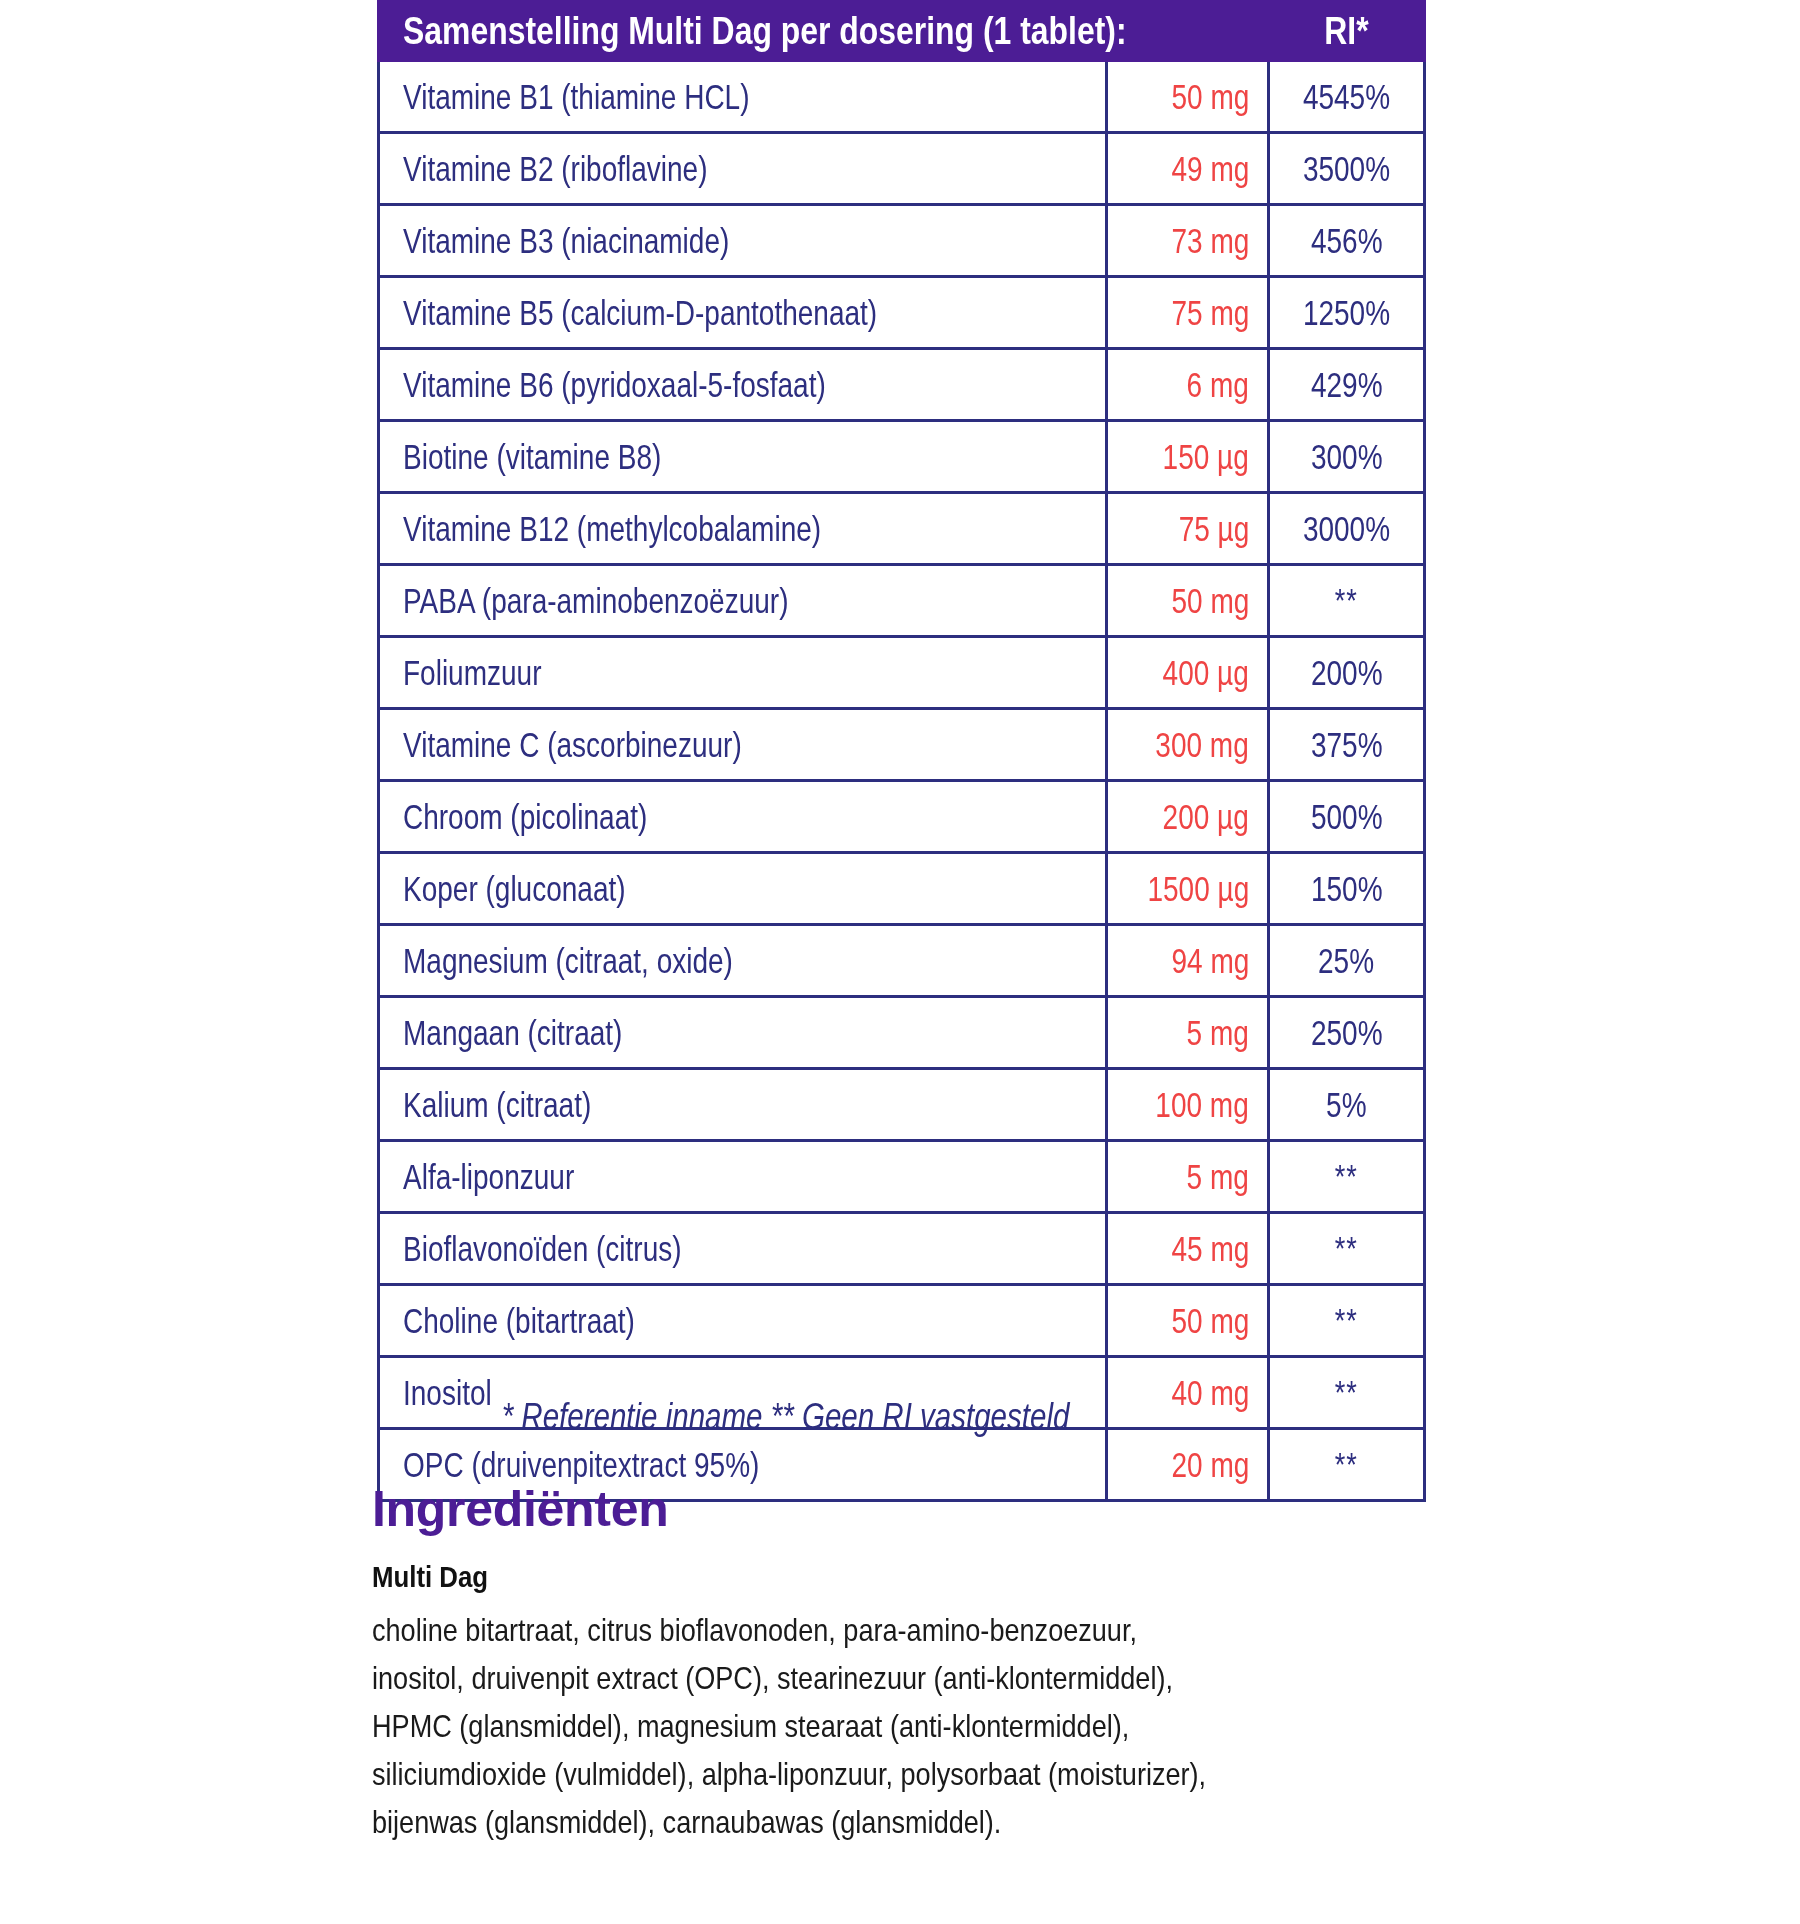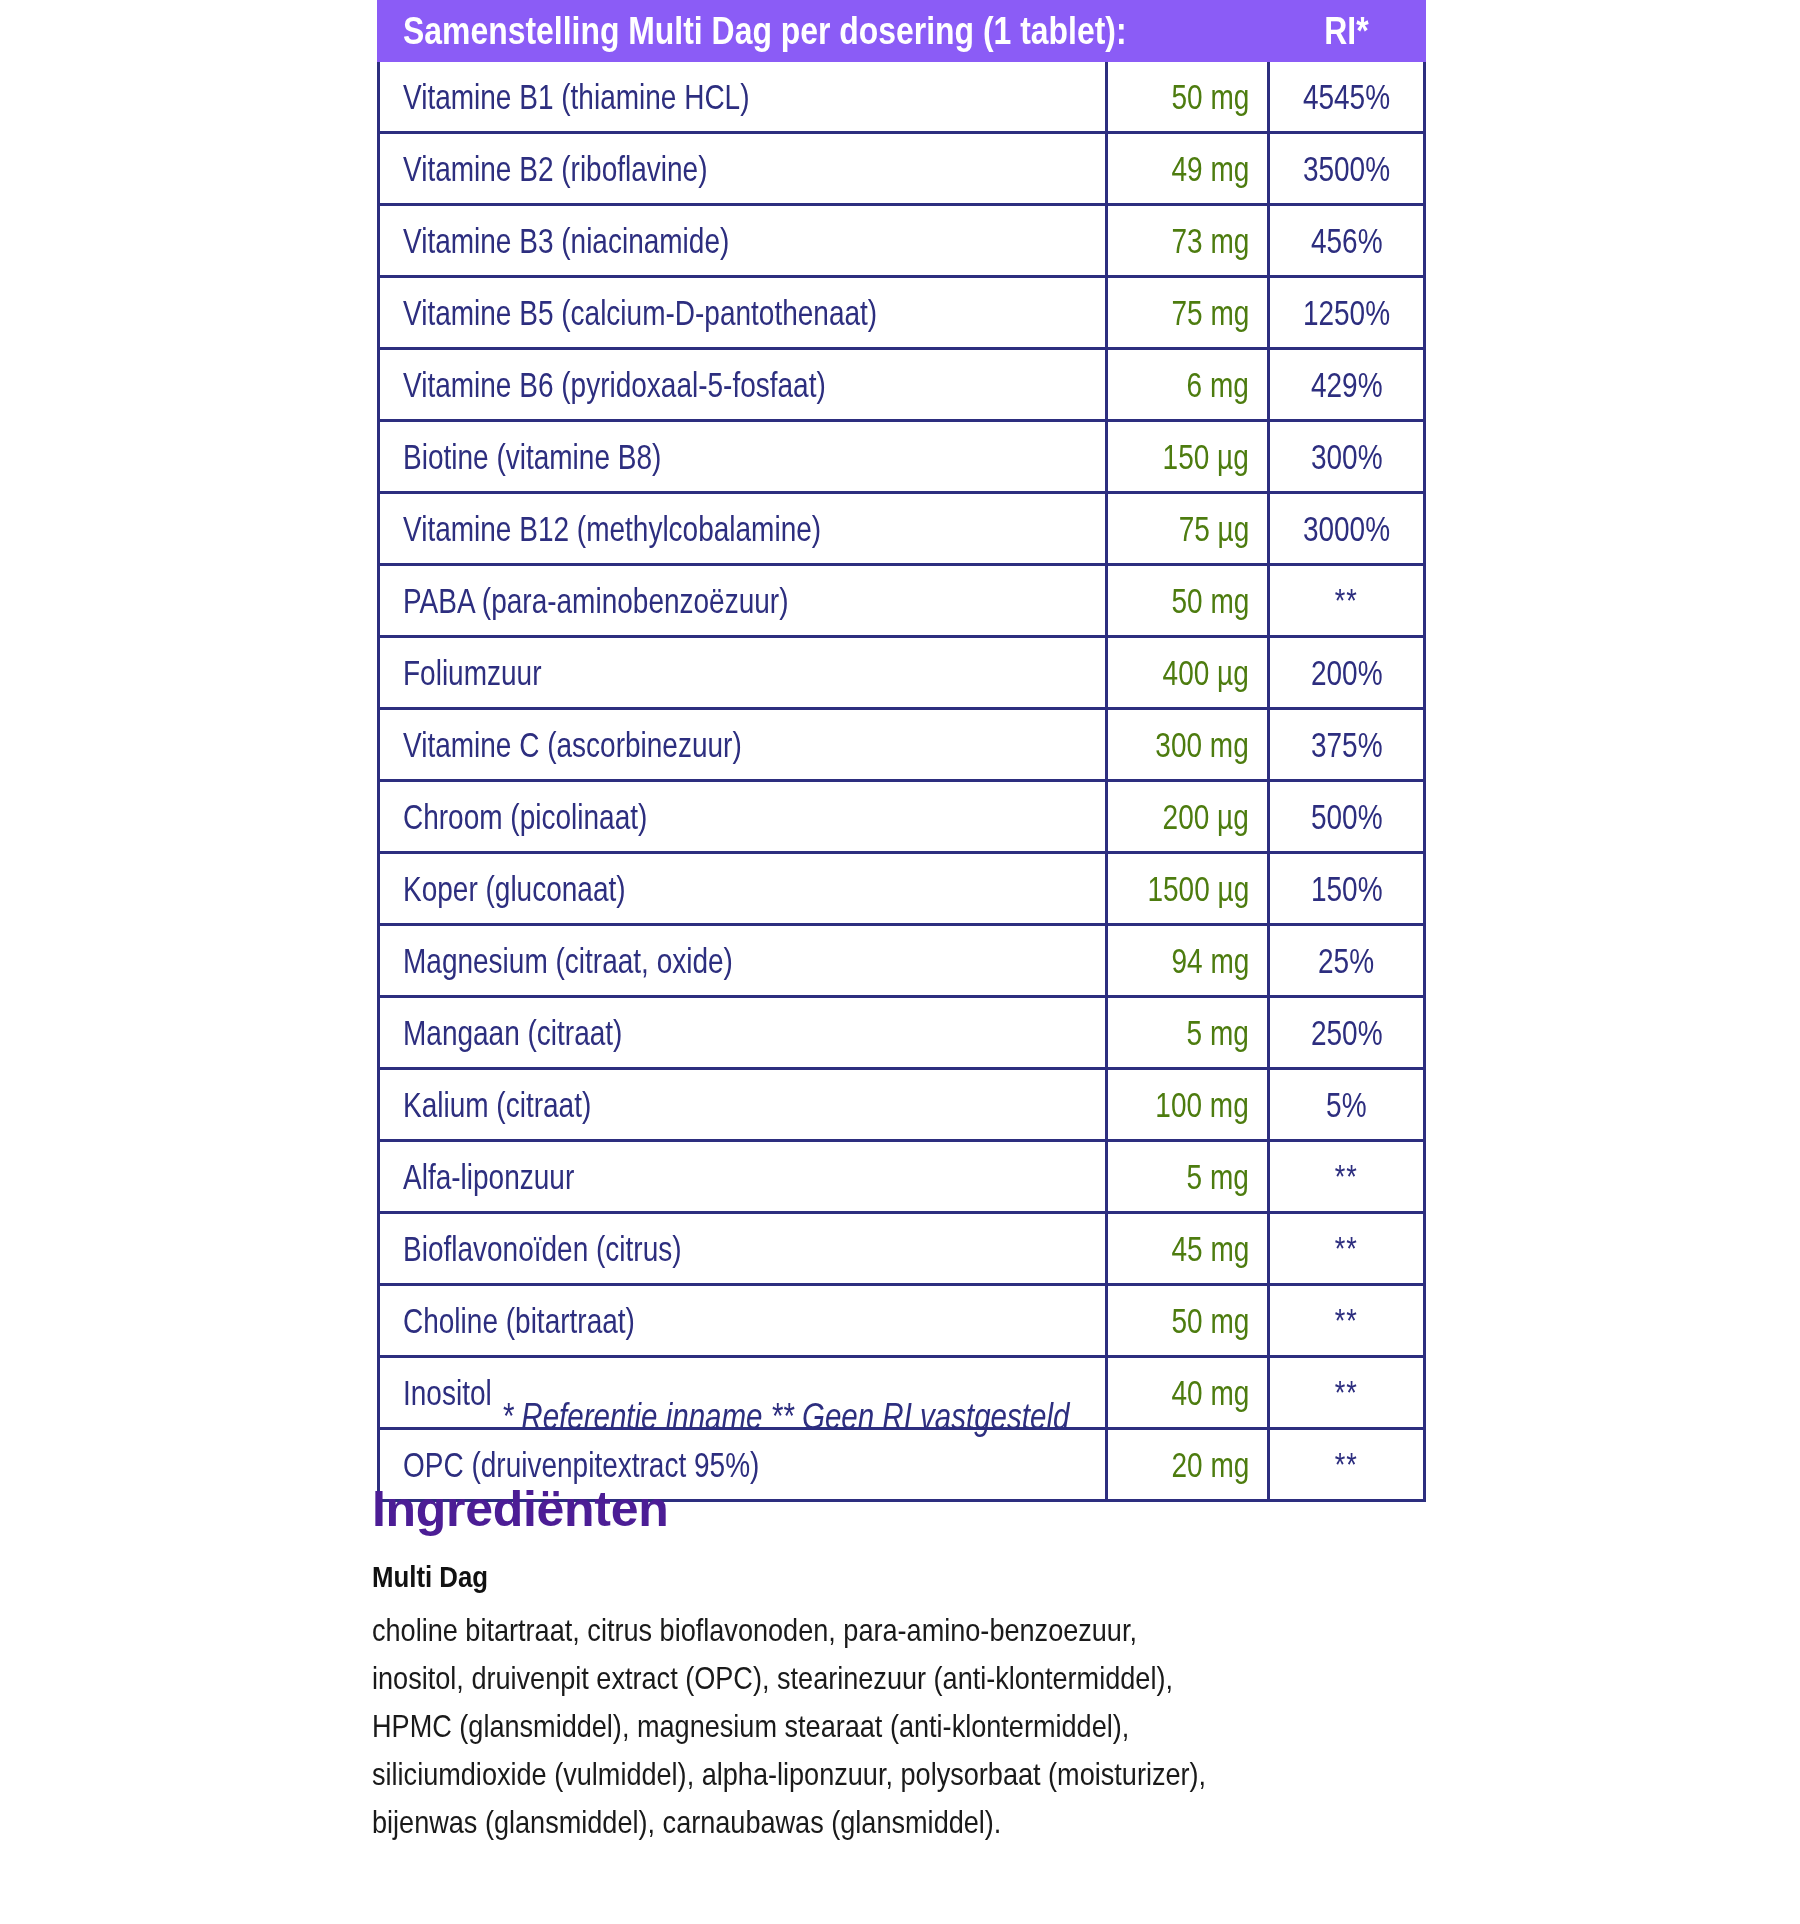--- a/index.html
+++ b/index.html
@@ -36,21 +36,21 @@
 
   
   #nutrition-table {
     position: absolute;
     left: 377px;
     top: 0px;
     width: 1049px;
   }
 
   .thead-row {
-    background: #8b5cf6;
+    background: #4c1d95;
     height: 62px;
     display: flex;
     align-items: center;
     padding: 0 0 0 0;
   }
   .thead-title {
     flex: 1 1 auto;
     color: #ffffff;
     font-size: 38px;
     font-weight: bold;
@@ -93,21 +93,21 @@
     overflow: hidden;
   }
   .cell-amount {
     flex: 0 0 162px;
     width: 162px;
     display: flex;
     align-items: center;
     justify-content: flex-end;
     padding-right: 18px;
     font-size: 35px;
-    color: #4d7c0f;
+    color: #ef4444;
     border-left: 3px solid #2d2e7f;
     overflow: hidden;
   }
   .cell-ri {
     flex: 0 0 156px;
     width: 156px;
     display: flex;
     align-items: center;
     justify-content: center;
     font-size: 35px;

